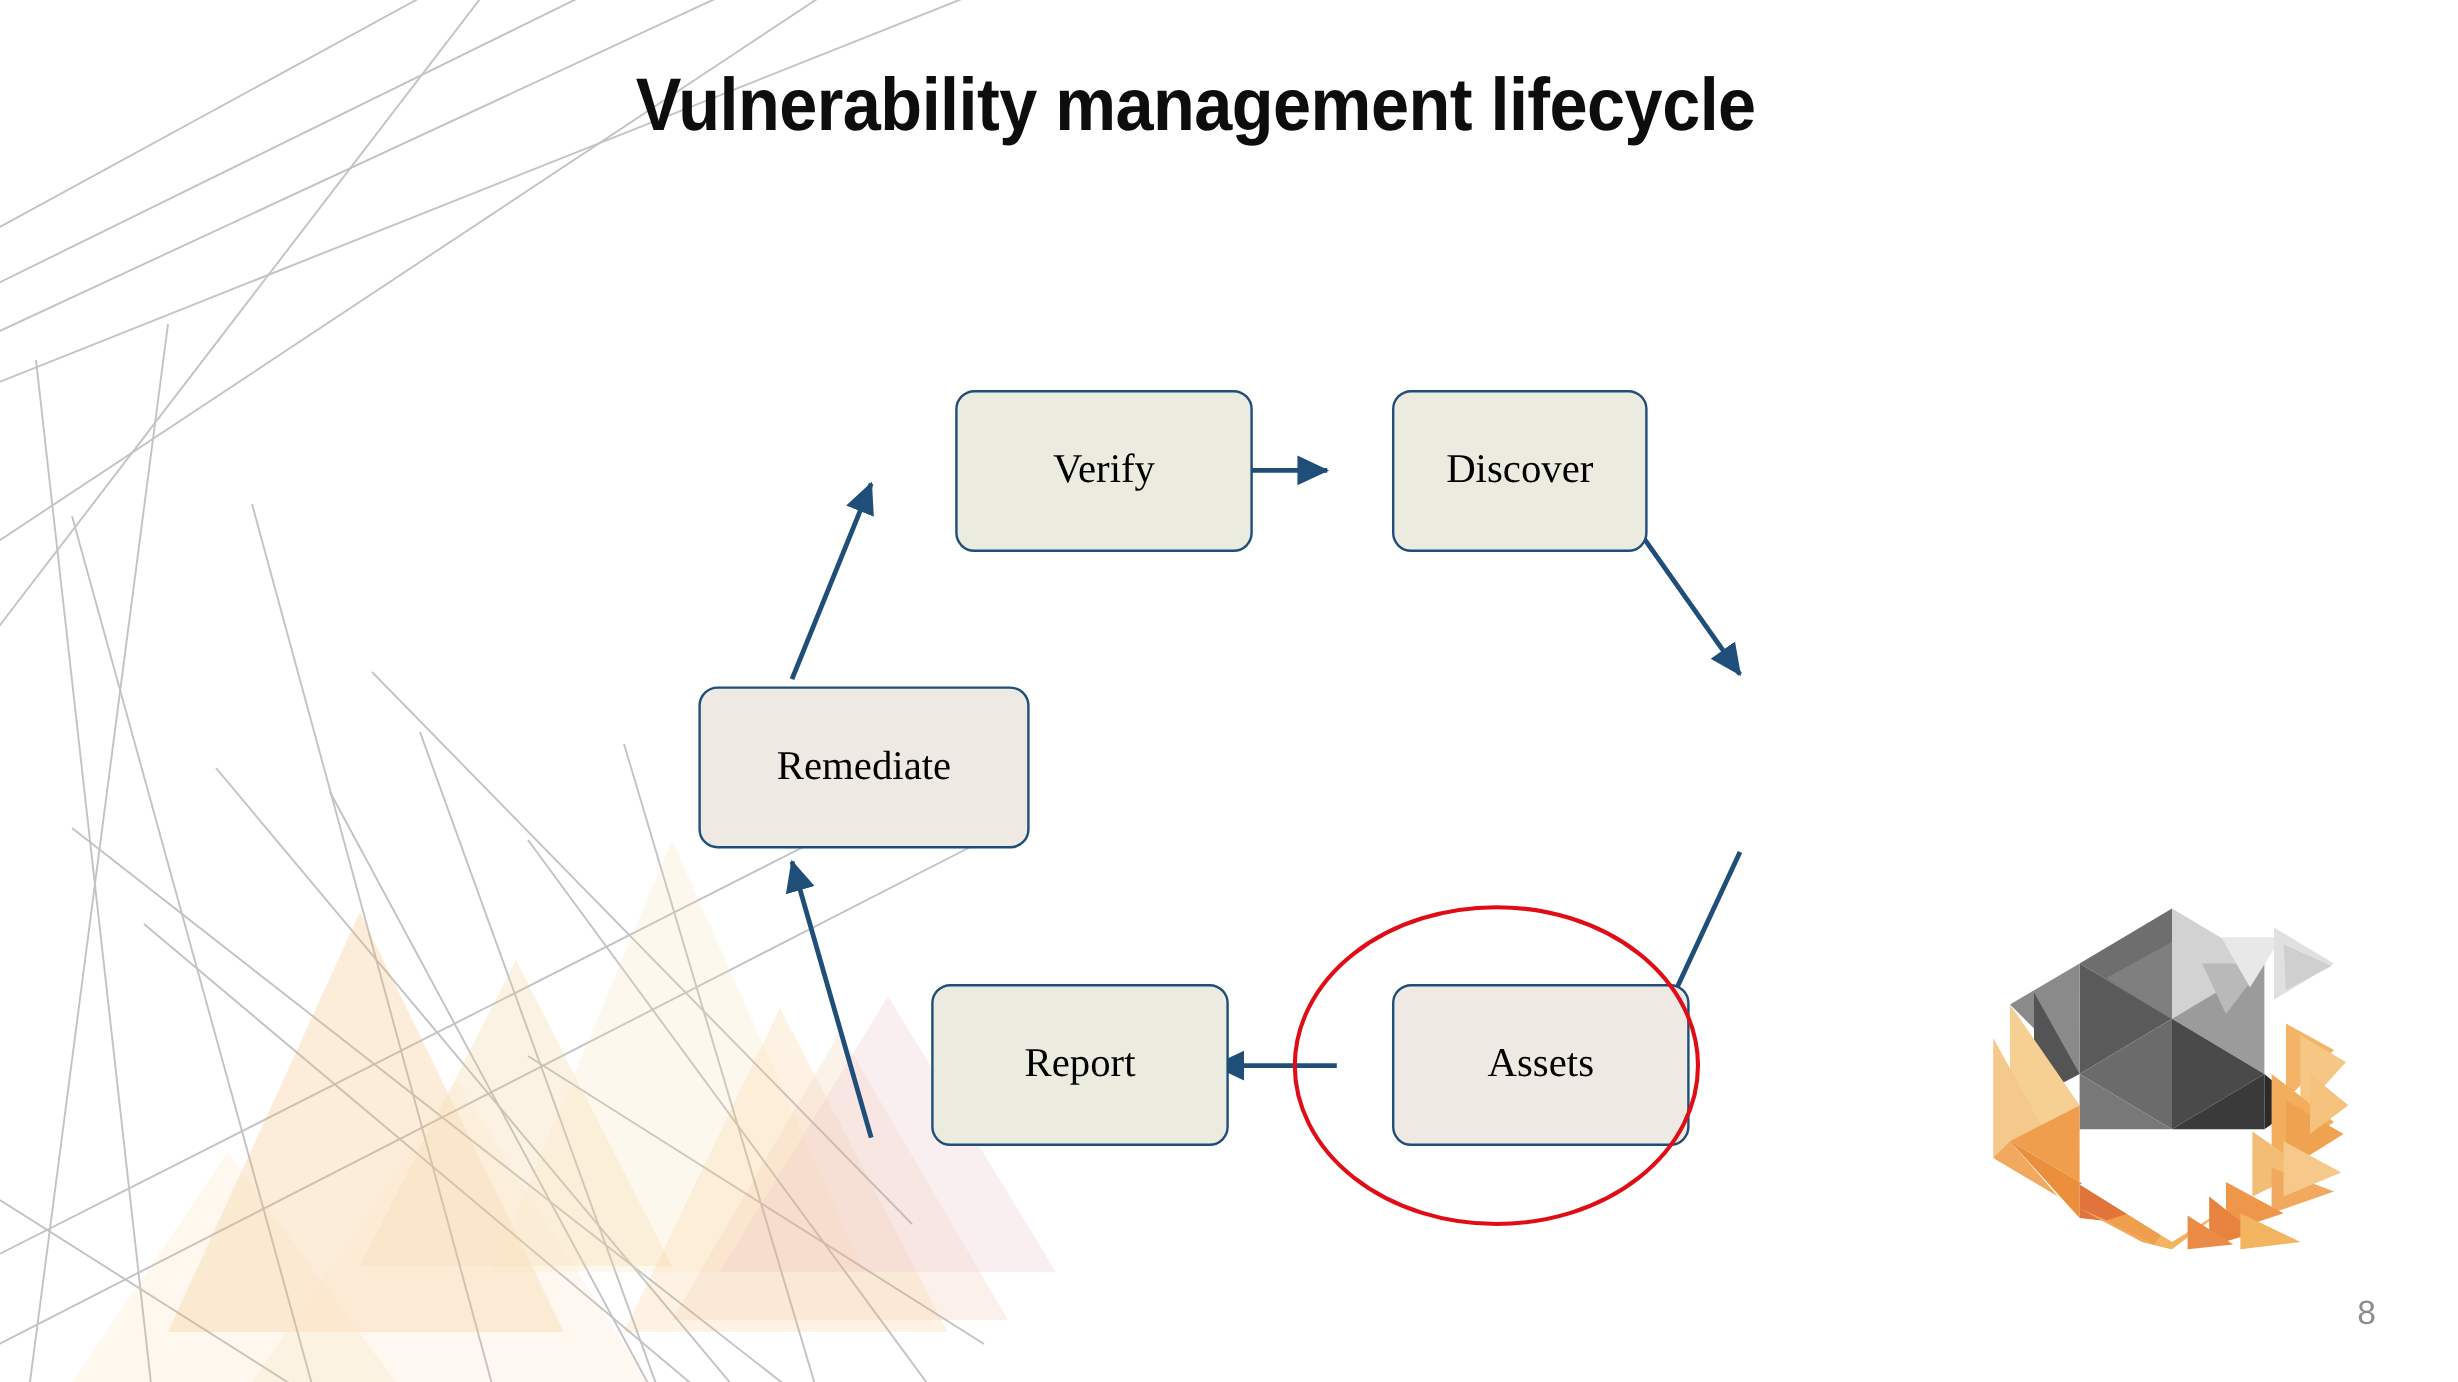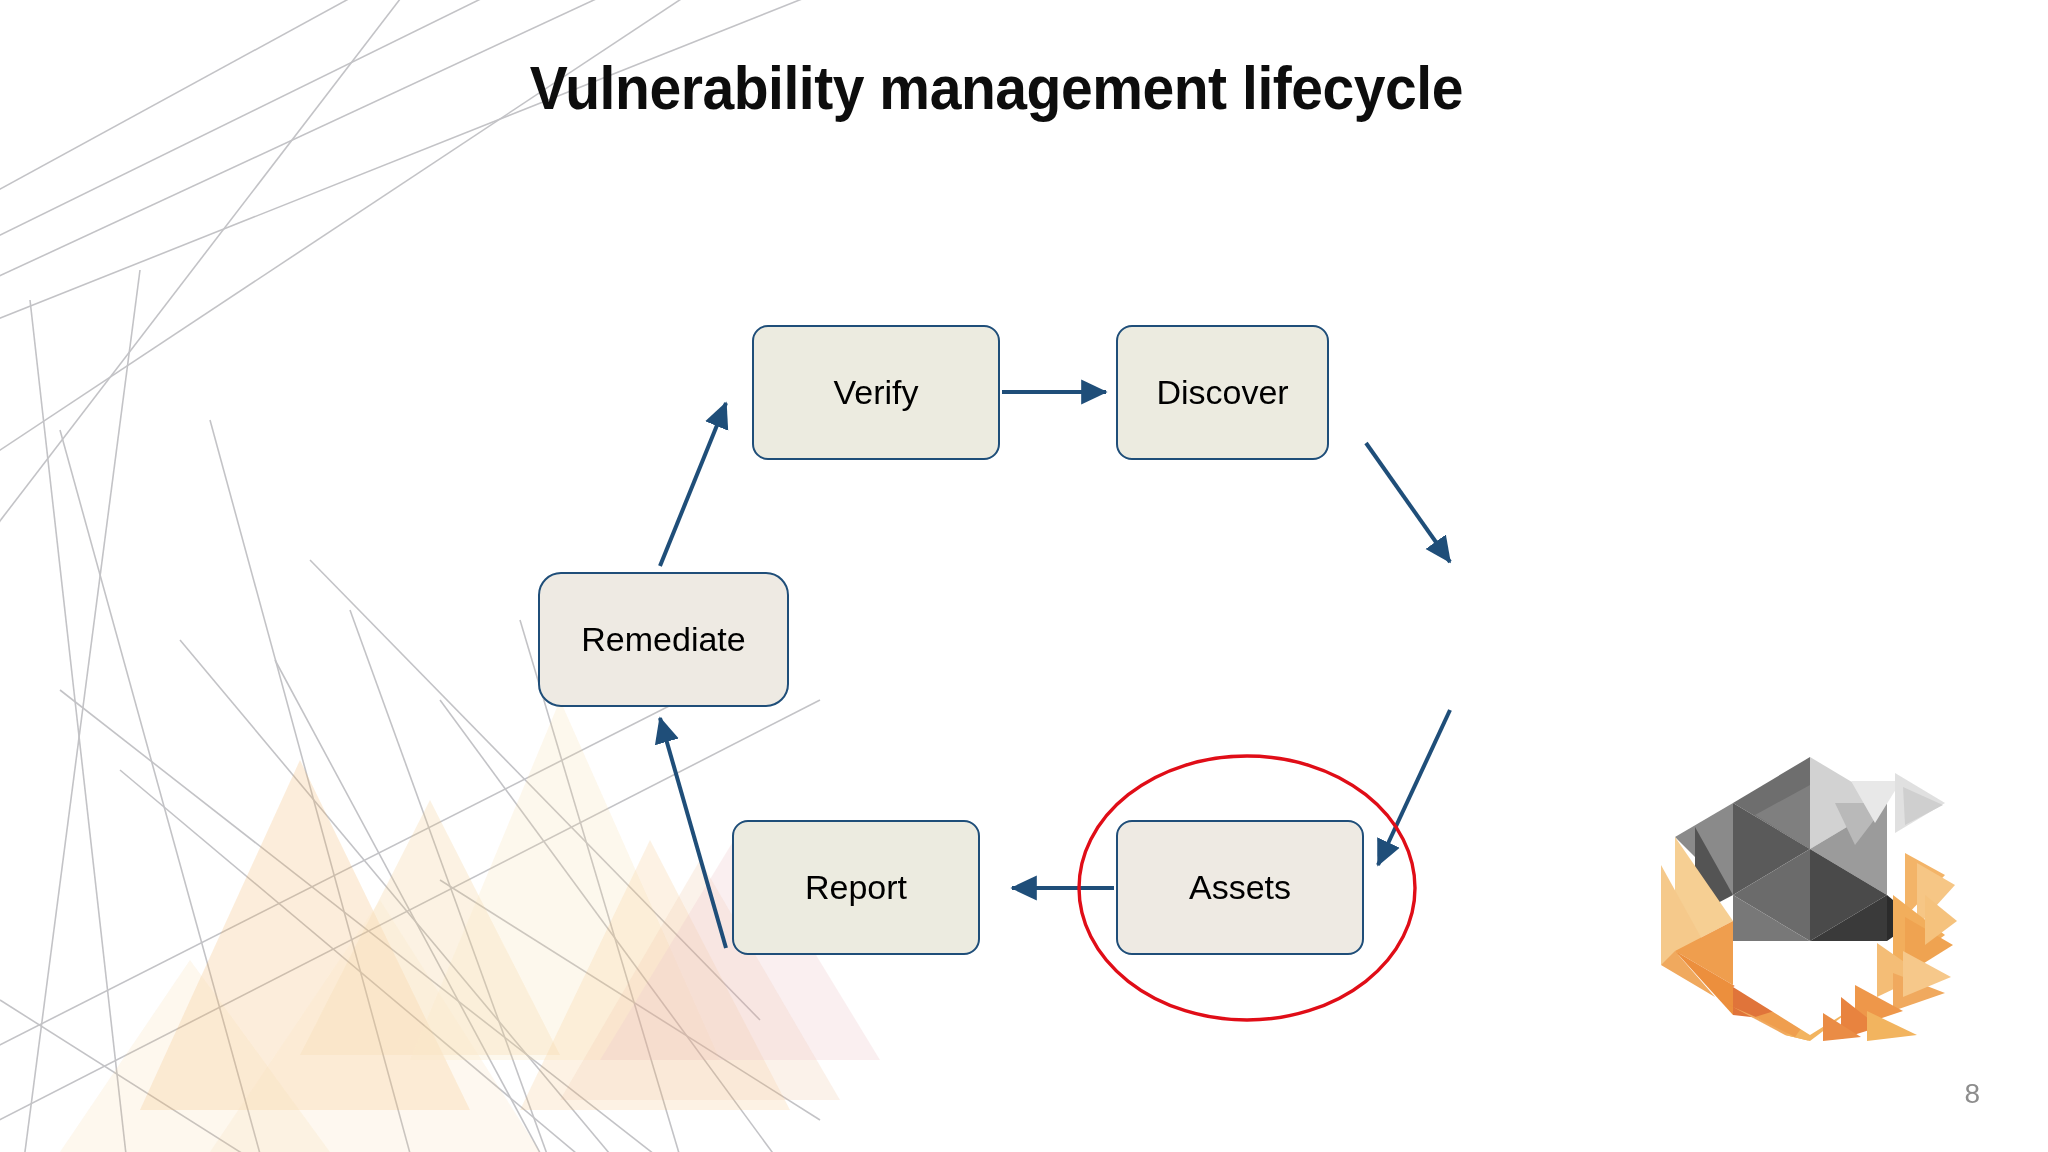--- a/index.html
+++ b/index.html
@@ -52,21 +52,22 @@
     border: 2.5px solid #1f4e79;
     border-radius: 16px;
     background: #ecebe0;
     display: flex;
     align-items: center;
     justify-content: center;
     text-align: center;
     color: #000000;
     font-size: 34px;
     line-height: 1.18;
-    font-family: Liberation Sans, sans-serif;
+    font-family: Liberation Serif, serif;
+    margin-left: 44px;
   }
   .node.warm { background: #eeeae3; }
   .node-label { display: block; }
   #page-number {
     position: absolute;
     right: 68px;
     bottom: 42px;
     font-size: 28px;
     color: #8d8d8d;
     font-family: "Liberation Sans", sans-serif;
@@ -161,21 +162,21 @@
 
 
   <div class="node warm" style="left:1116px; top:820px; width:248px; height:135px;">
     <span class="node-label">Assets</span>
   </div>
 
   <div class="node" style="left:732px; top:820px; width:248px; height:135px;">
     <span class="node-label">Report</span>
   </div>
 
-  <div class="node warm" style="left:538px; top:572px; width:251px; height:135px;border-radius:23px;">
+  <div class="node warm" style="left:538px; top:572px; width:276px; height:135px;">
     <span class="node-label">Remediate</span>
   </div>
 
   <svg id="highlight-ellipse" viewBox="0 0 2048 1152">
     <ellipse cx="1247" cy="888" rx="168" ry="132" fill="none" stroke="#e00d17" stroke-width="3.4"></ellipse>
   </svg>
 
   <svg id="logo" viewBox="0 0 310 300">
     <g>
 

